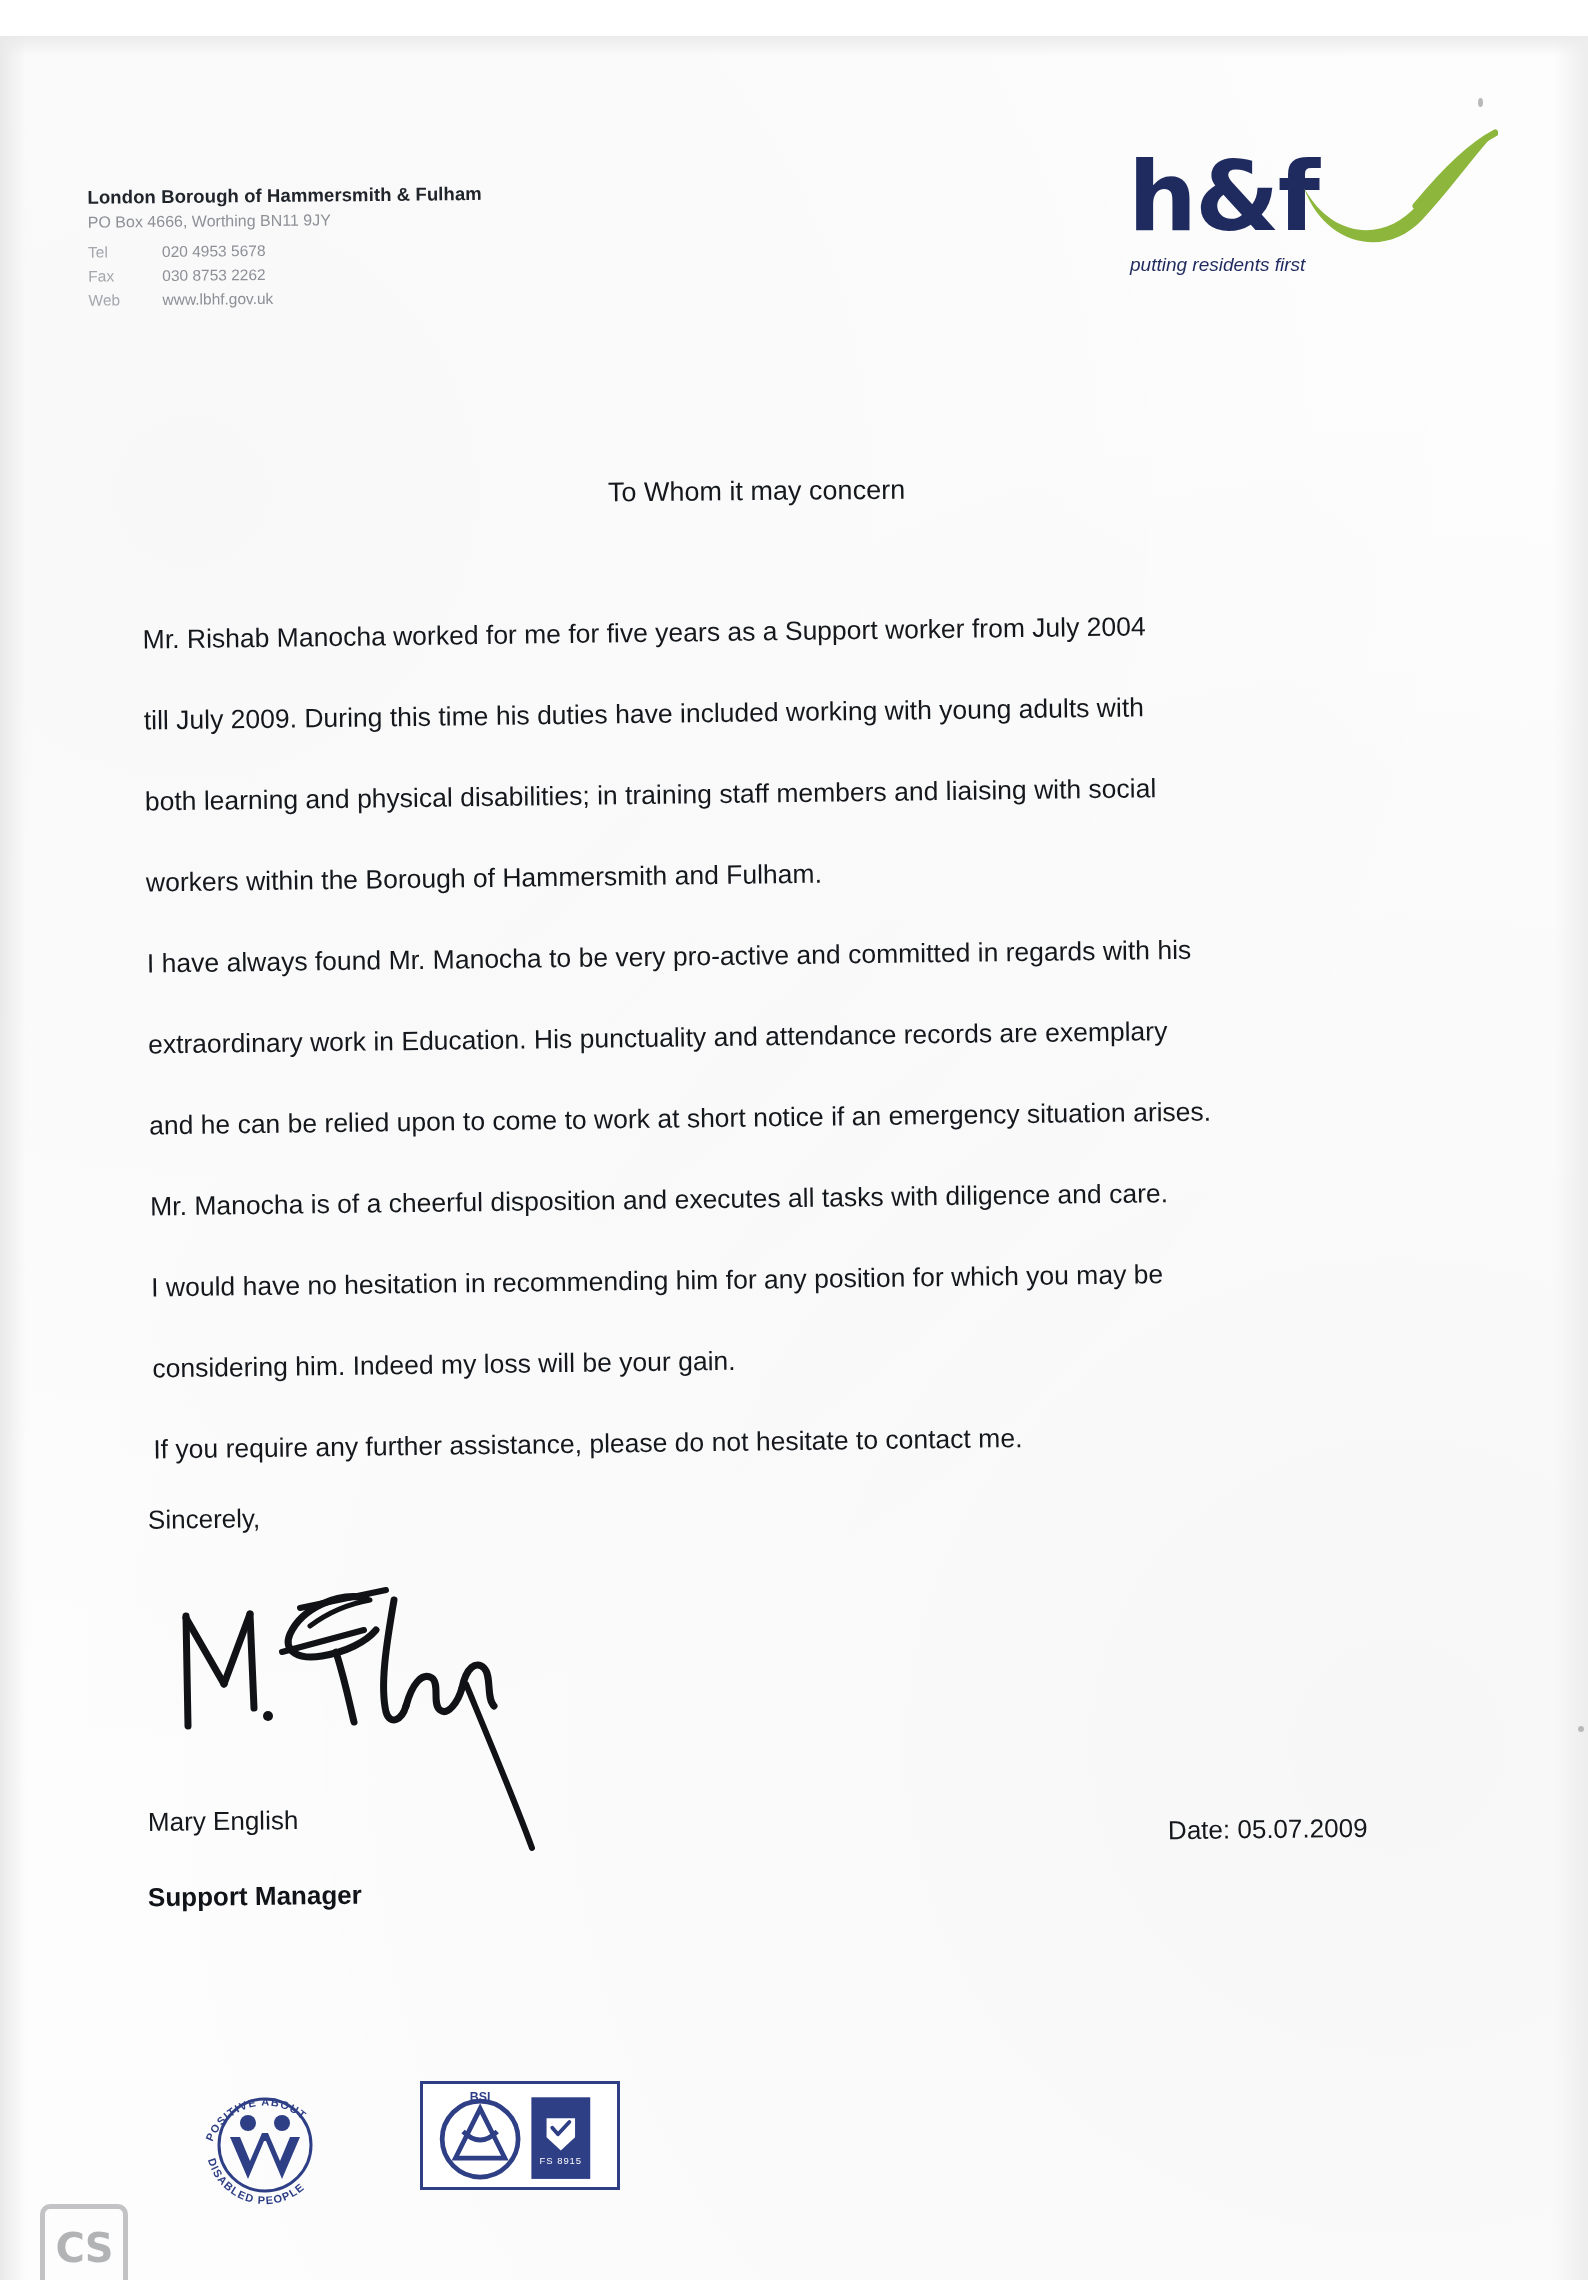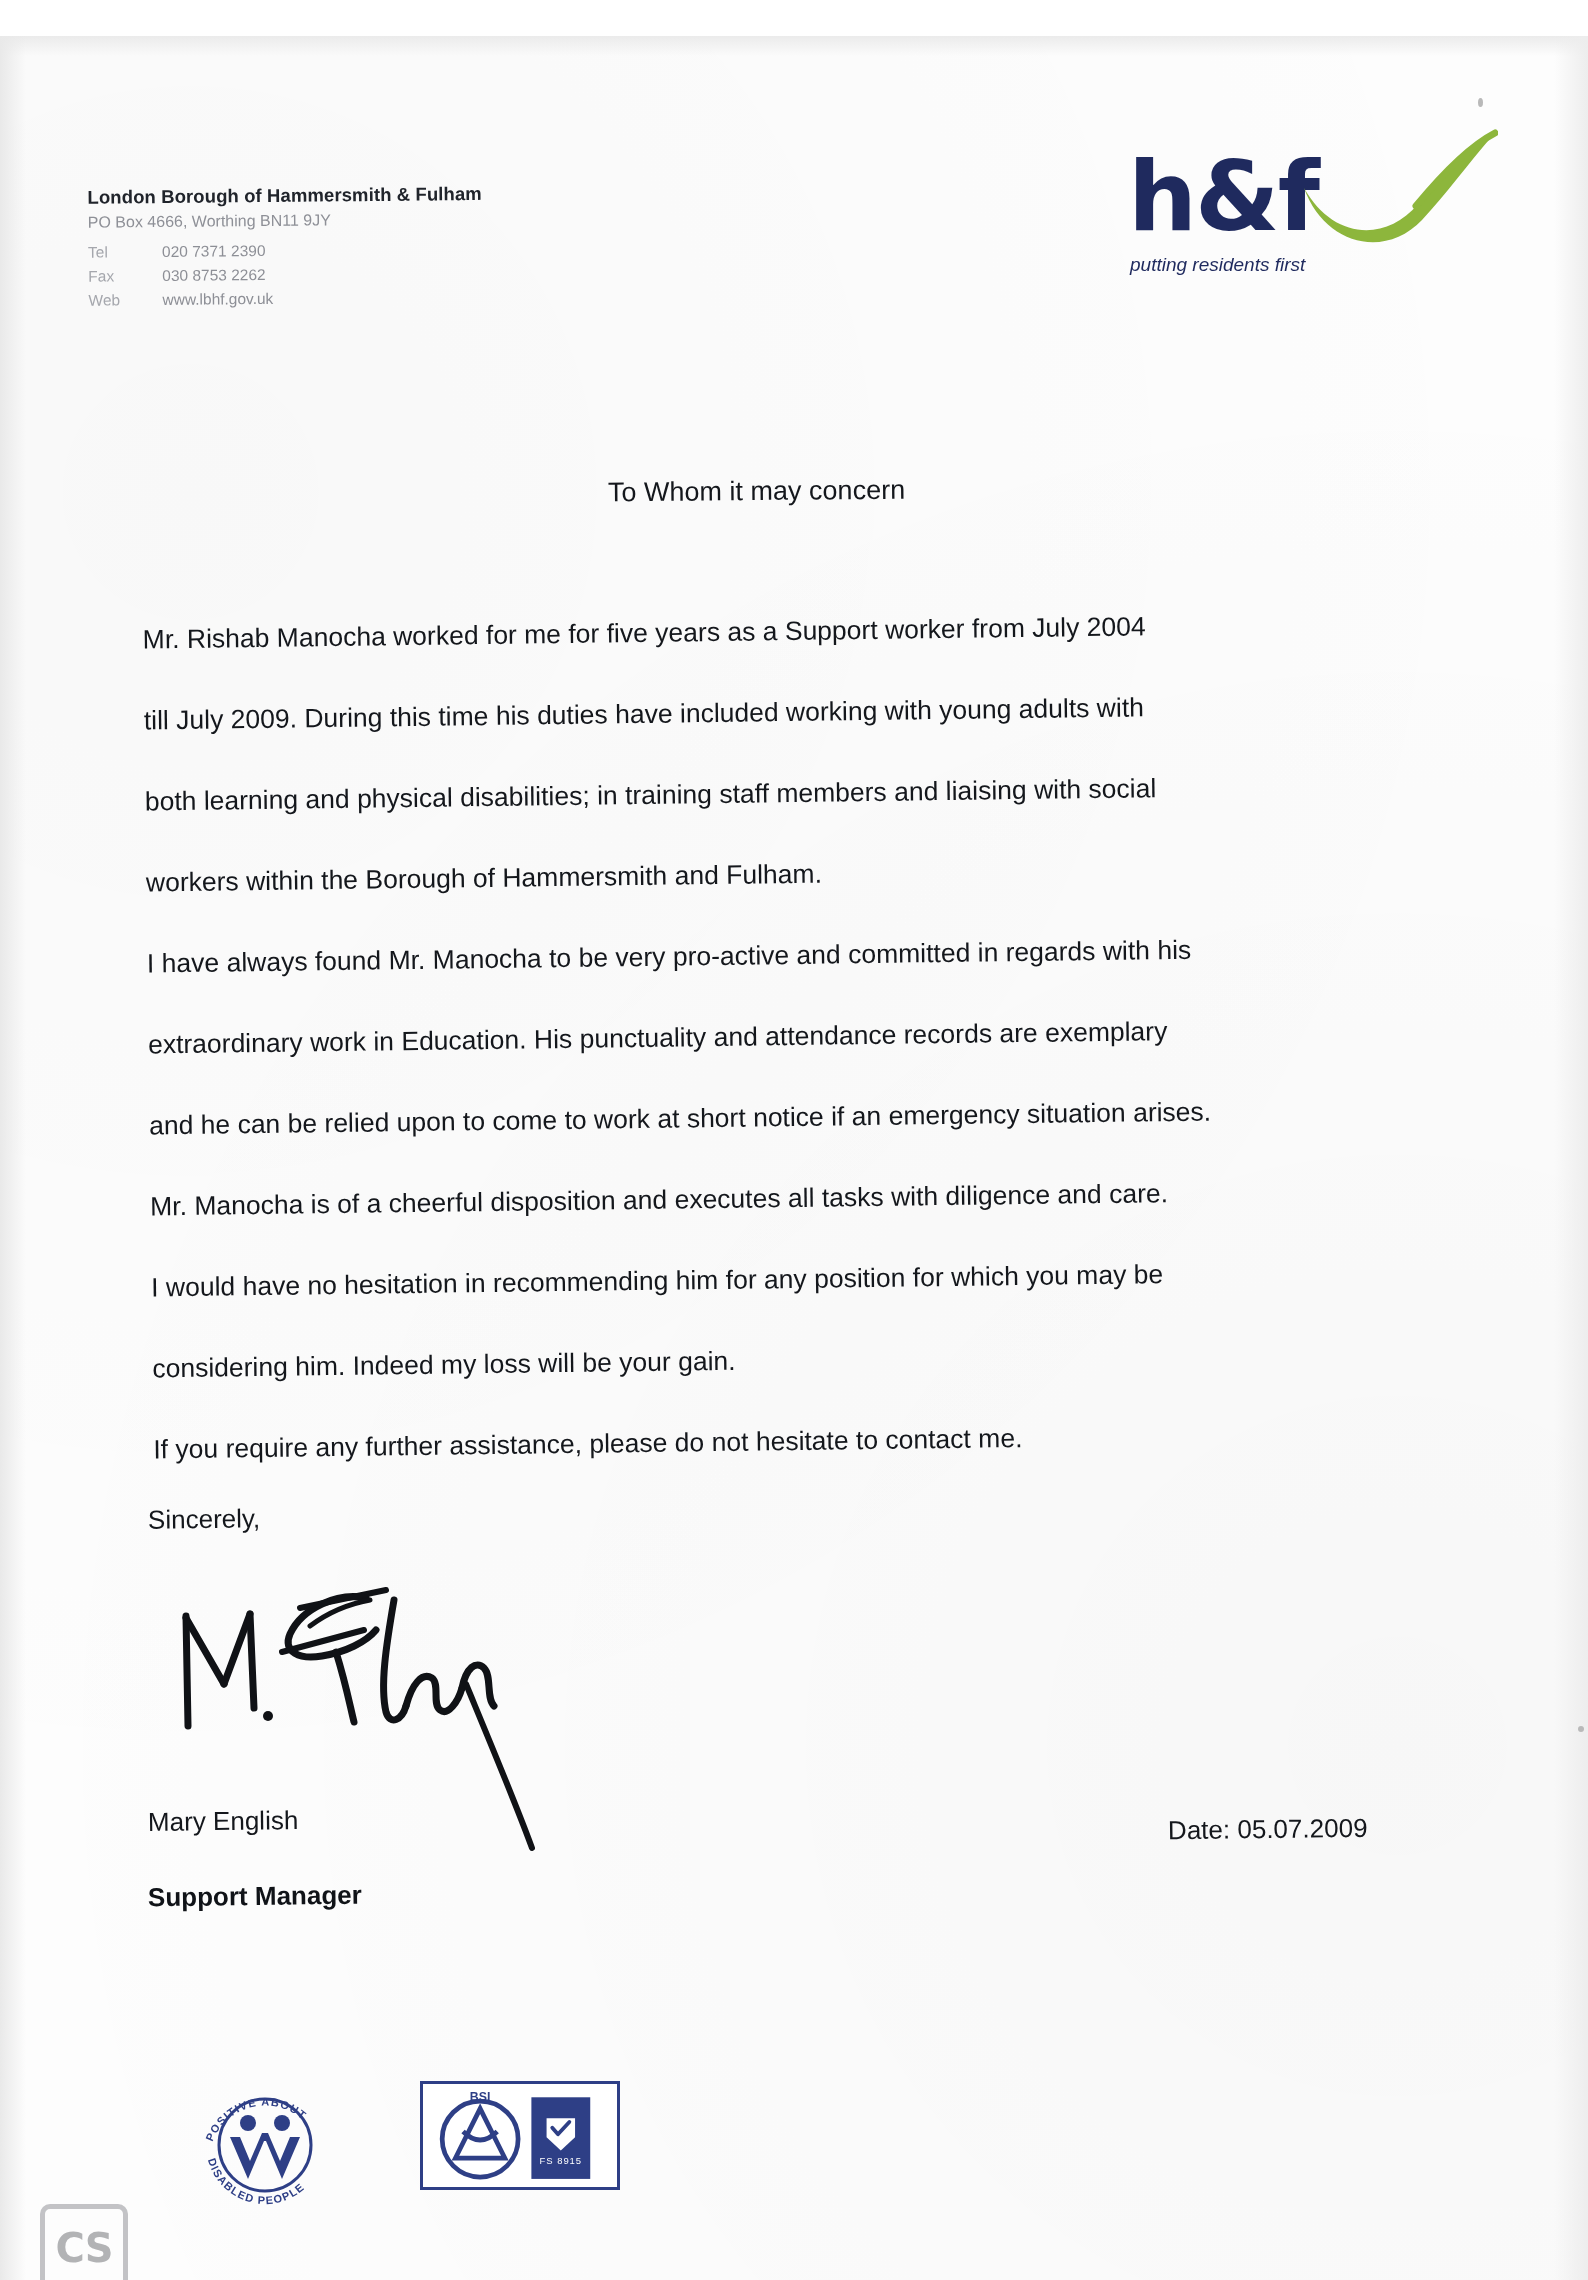--- a/index.html
+++ b/index.html
@@ -281,21 +281,21 @@
 
   <div class="speck" style="left:1478px; top:62px; width:5px; height:9px;"></div>
   <div class="speck" style="left:1578px; top:1690px; width:6px; height:6px;"></div>
 
   <div id="letterhead-address">
     <p class="lh-org">London Borough of Hammersmith &amp; Fulham</p>
     <p class="lh-po">PO Box 4666, Worthing BN11 9JY</p>
 
     <div class="lh-row">
       <span class="lh-label">Tel</span>
-      <span class="lh-value">020 7371 2390</span>
+      <span class="lh-value">020 4953 5678</span>
     </div>
     <div class="lh-row">
       <span class="lh-label">Fax</span>
       <span class="lh-value">030 8753 2262</span>
     </div>
     <div class="lh-row">
       <span class="lh-label">Web</span>
       <span class="lh-value">www.lbhf.gov.uk</span>
     </div>
   </div>

